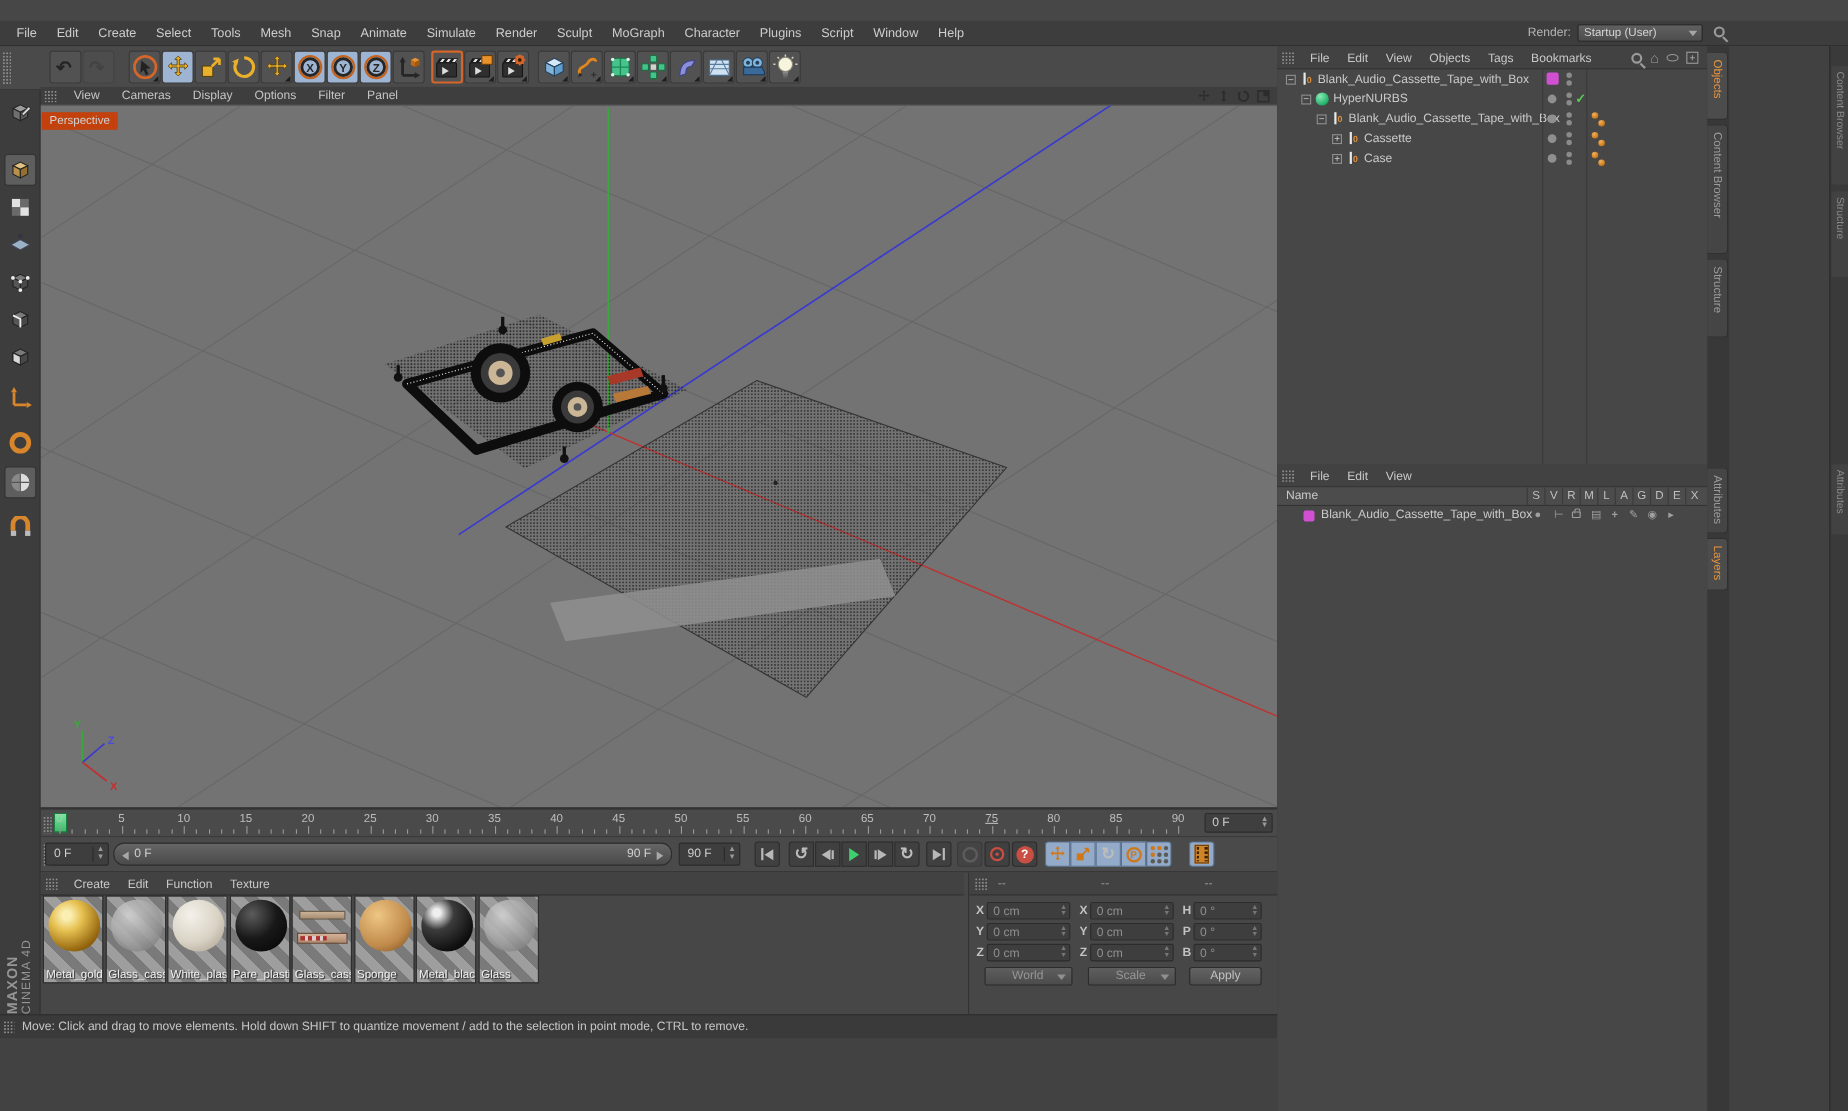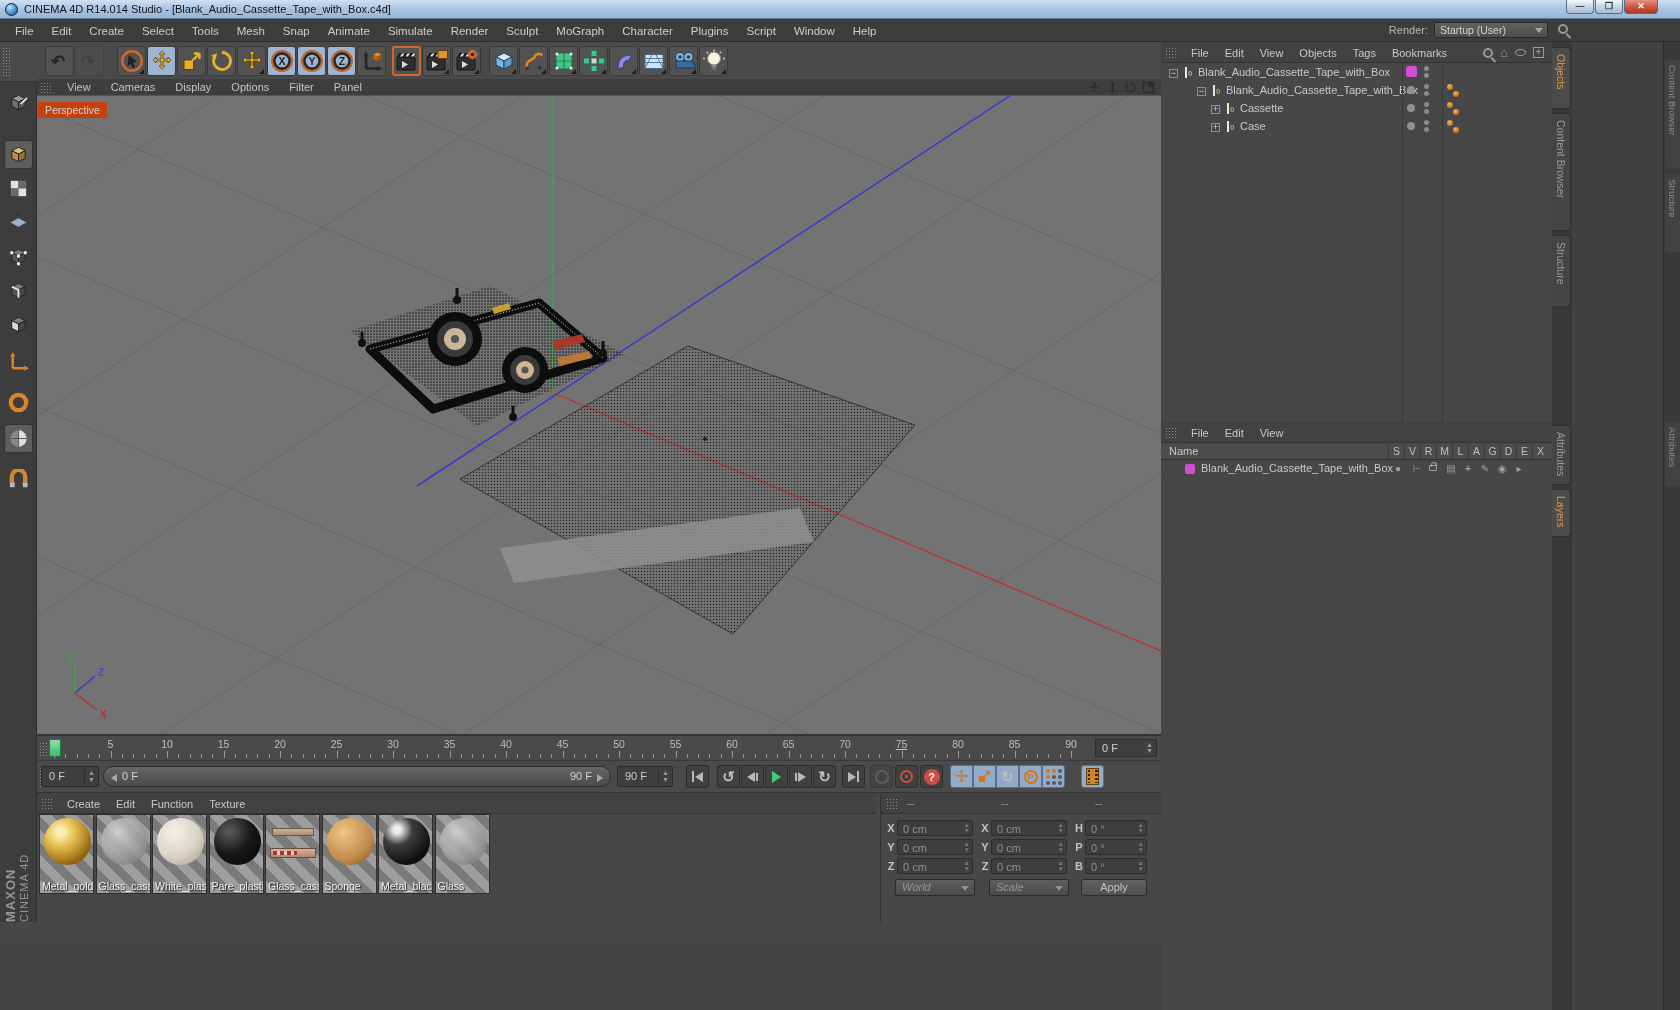--- a/index.html
+++ b/index.html
@@ -188,46 +188,39 @@
 #coords { left:880px; top:793px; width:281px; height:129px; background:#474747; border-left:1px solid #333; }
 #coords .hdr { position:relative; height:21px; background:#424242; border-bottom:1px solid #333; line-height:21px; }
 #coords .hdr .grip { position:absolute; left:5px; top:5px; width:12px; height:11px; }
 #coords .hdr span { position:absolute; color:#9a9a9a; }
 .crow { position:absolute; height:17px; line-height:16px; }
 .clab { position:absolute; width:12px; color:#c2c2c2; font-weight:bold; text-align:center; }
 .cfield { position:absolute; width:76px; height:16px; background:#3e3e3e; border:1px solid #2c2c2c;
   color:#8f8f8f; padding-left:5px; border-radius:2px; }
 .cfield .st { position:absolute; right:2px; top:1px; color:#777; font-size:6.5px; line-height:6px; }
 .cselect { position:absolute; height:17px; background:linear-gradient(#5e5e5e,#4b4b4b); border:1px solid #2c2c2c;
-  border-radius:2px; color:#969696; line-height:15px; padding-left:6px;font-style:italic; }
+  border-radius:2px; color:#969696; line-height:15px; padding-left:24px; }
 .cselect .dd { position:absolute; right:5px; top:6px; border-left:4px solid transparent; border-right:4px solid transparent; border-top:5px solid #8f8f8f; width:0; height:0; }
 #apply-btn { position:absolute; height:17px; background:linear-gradient(#636363,#4e4e4e); border:1px solid #2c2c2c;
   border-radius:3px; color:#c2c2c2; text-align:center; line-height:15px; }
 
 
 #statusbar { left:0; top:922px; width:1161px; height:22px; background:#3a3a3a; border-top:1px solid #2d2d2d; line-height:21px; }
 #statusbar .grip { position:absolute; left:3px; top:5px; width:10px; height:12px; }
 #statusbar .txt { position:absolute; left:20px; color:#c6c6c6; }
 #belowstatus { left:0; top:944px; width:1161px; height:66px; background:#424242; }
 #branding { left:3px; top:845px; width:34px; height:77px; display:flex; }
 #branding span { writing-mode:vertical-rl; transform:rotate(180deg); color:#969696; font-size:11px; letter-spacing:1px; }
 #branding .b1 { font-weight:bold; font-size:13px; }
 </style>
 </head>
 <body>
 
 <div id="app">
 
-  <div id="titlebar" class="abs">
-    <div class="logo"></div>
-    <div class="ttl">CINEMA 4D R14.014 Studio - [Blank_Audio_Cassette_Tape_with_Box.c4d]</div>
-    <div class="winbtn" style="left:1566px;width:28px;">—</div>
-    <div class="winbtn" style="left:1595px;width:28px;">❐</div>
-    <div class="winbtn" id="btn-close" style="left:1624px;width:34px;">✕</div>
-  </div>
 
   <div id="menubar" class="abs">
     <div class="items">
         <span>File</span>
         <span>Edit</span>
         <span>Create</span>
         <span>Select</span>
         <span>Tools</span>
         <span>Mesh</span>
         <span>Snap</span>
@@ -615,20 +608,24 @@
         <span class="home">⌂</span>
         <span class="eye"></span>
         <span class="plusbox">+</span>
       </div>
     </div>
     <div id="om-tree">
         <div class="om-row" style="padding-left: 8px;"><span class="expander">−</span><span class="nullico"><i></i><u>0</u></span><span class="lbl">Blank_Audio_Cassette_Tape_with_Box</span><span class="lswatch" style="left: 245px; background: rgb(209, 80, 209);"></span><span class="vdots" style="left: 263px;">
             <i></i>
             <i></i>
           </span></div>
+        <div class="om-row" style="padding-left: 22px;"><span class="expander">−</span><span class="hnico"></span><span class="lbl">HyperNURBS</span><span class="ldot" style="left: 246px;"></span><span class="vdots" style="left: 263px;">
+            <i></i>
+            <i></i>
+          </span><span class="ckmark" style="left: 271px;">✓</span></div>
         <div class="om-row" style="padding-left: 36px;"><span class="expander">−</span><span class="nullico"><i></i><u>0</u></span><span class="lbl">Blank_Audio_Cassette_Tape_with_Box</span><span class="ldot" style="left: 246px;"></span><span class="vdots" style="left: 263px;">
             <i></i>
             <i></i>
           </span><span class="tago" style="left: 286px; top: 3px;"></span><span class="tago" style="left: 292px; top: 10px;"></span></div>
         <div class="om-row" style="padding-left: 50px;"><span class="expander">+</span><span class="nullico"><i></i><u>0</u></span><span class="lbl">Cassette</span><span class="ldot" style="left: 246px;"></span><span class="vdots" style="left: 263px;">
             <i></i>
             <i></i>
           </span><span class="tago" style="left: 286px; top: 3px;"></span><span class="tago" style="left: 292px; top: 10px;"></span></div>
         <div class="om-row" style="padding-left: 50px;"><span class="expander">+</span><span class="nullico"><i></i><u>0</u></span><span class="lbl">Case</span><span class="ldot" style="left: 246px;"></span><span class="vdots" style="left: 263px;">
             <i></i>
@@ -983,15 +980,19 @@
       </div>
     <div class="cselect" style="left:14px;top:86px;width:80px;"><span>World</span><span class="dd"></span></div>
     <div class="cselect" style="left:108px;top:86px;width:80px;"><span>Scale</span><span class="dd"></span></div>
     <div id="apply-btn" style="left:200px;top:86px;width:66px;">Apply</div>
   </div>
 
   <div id="branding" class="abs">
     <span class="b1">MAXON</span>
       <span>CINEMA 4D</span>
   </div>
+  <div id="statusbar" class="abs">
+    <div class="grip"></div>
+    <span class="txt">Move: Click and drag to move elements. Hold down SHIFT to quantize movement / add to the selection in point mode, CTRL to remove.</span>
+  </div>
   <div id="belowstatus" class="abs"></div>
 
 </div>
 
 </body></html>

